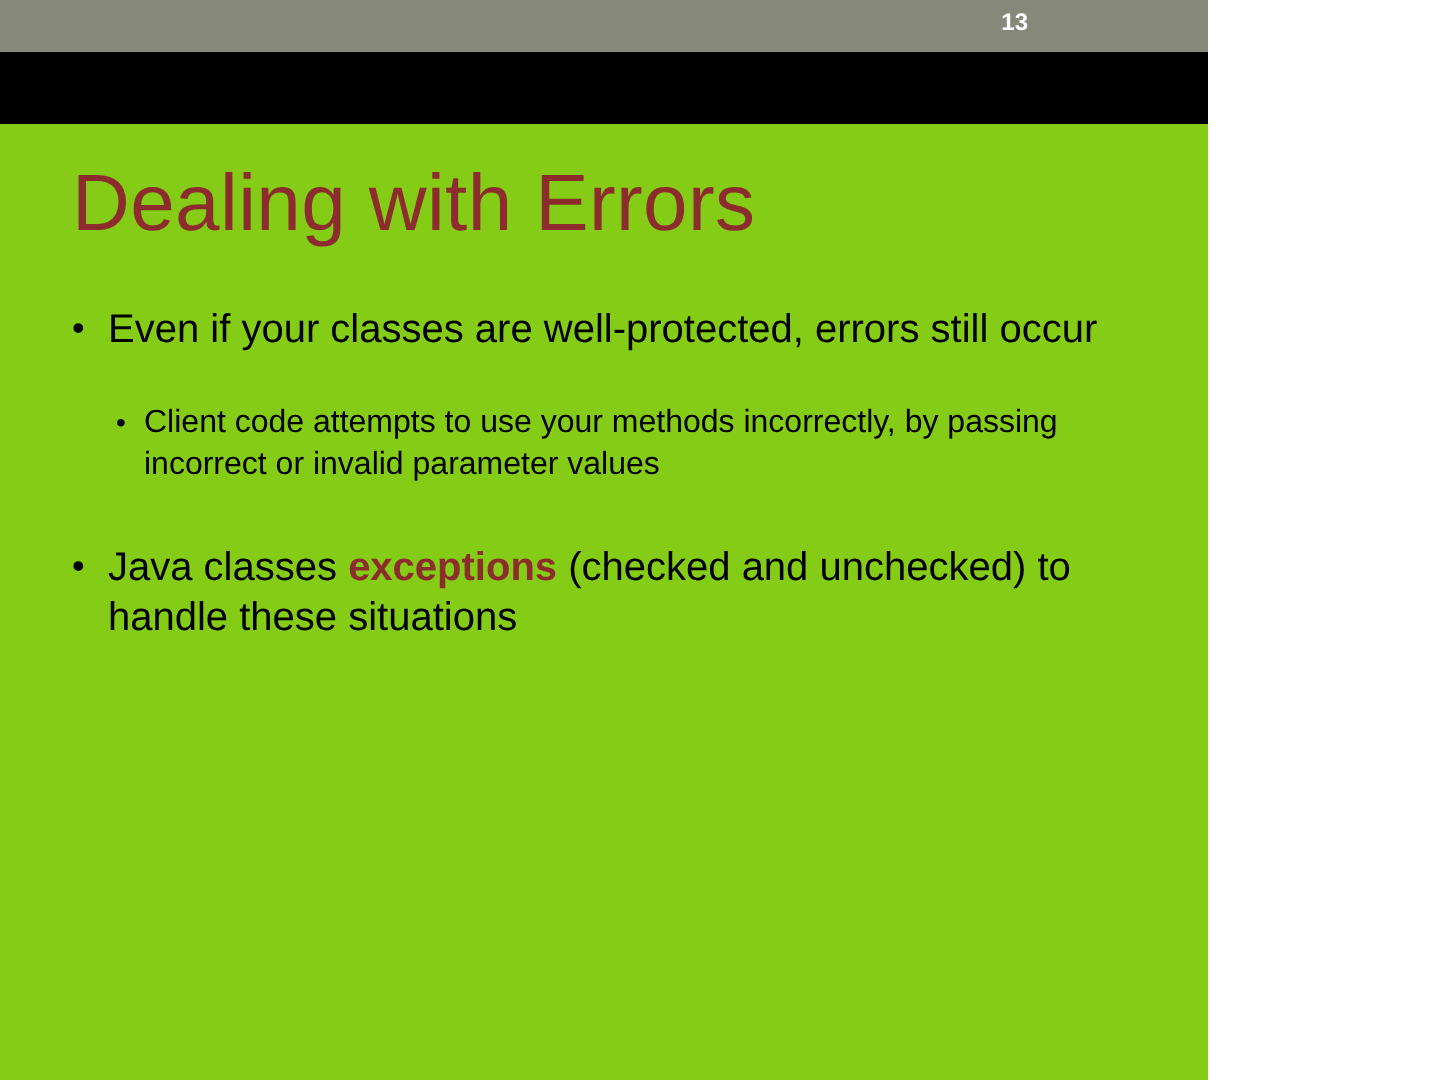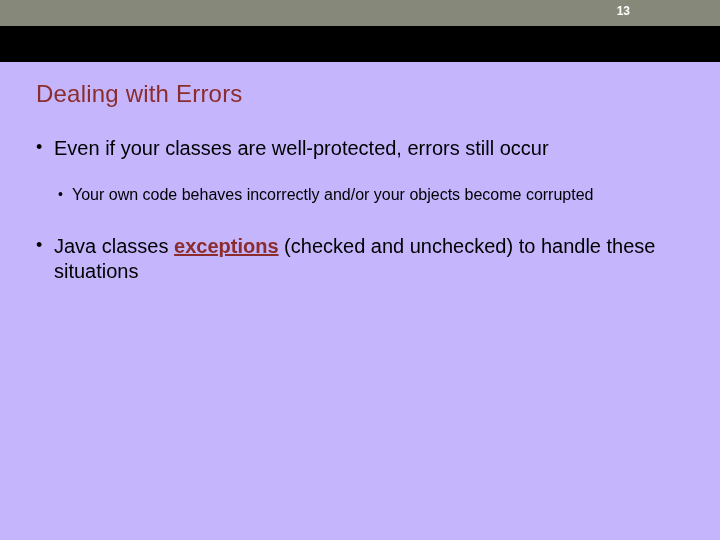--- a/index.html
+++ b/index.html
@@ -1,21 +1,21 @@
 <!DOCTYPE html>
 <html><head>
 <meta charset="utf-8">
 <style>
   * { margin: 0; padding: 0; box-sizing: border-box; }
   html, body { width: 720px; height: 540px; font-family: Arial, Helvetica, sans-serif; background: #fff; }
   .slide {
-    width: 720px;
+    width: 604px;
     height: 540px;
     position: relative;
-    background: #c4b5fd;
+    background: #84cc16;
   }
   .topbar {
     width: 100%;
     height: 26px;
     background: #86897a;
     position: relative;
   }
   .slidenum {
     position: absolute;
     right: 90px;
@@ -26,21 +26,21 @@
   }
   .blackband {
     width: 100%;
     height: 36px;
     background: #000;
   }
   .content {
     padding: 18px 36px 0 36px;
   }
   .title {
-    font-size: 24px;
+    font-size: 40px;
     color: #8c2c2c;
     font-weight: normal;
     margin-bottom: 28px;
     letter-spacing: 0.2px;
   }
   .lvl1 {
     list-style: none;
     padding-left: 0;
   }
   .lvl1 > li {
@@ -76,21 +76,20 @@
     content: "•";
     position: absolute;
     left: 0;
     top: 0;
     color: #000;
     font-size: 14px;
   }
   .accent {
     color: #8c2c2c;
     font-weight: bold;
-    text-decoration: underline;
   }
   .sublist-container {
     padding-left: 0;
     margin-bottom: 28px;
   }
 </style>
 </head>
 <body>
 
 <div class="slide">
@@ -106,21 +105,21 @@
 
     <ul class="lvl1">
       <li>
         <span>Even if your classes are well-protected, errors still occur</span>
       </li>
     </ul>
 
     <div class="sublist-container">
       <ul class="lvl2">
         <li>
-          <span>Your own code behaves incorrectly and/or your objects become corrupted</span>
+          <span>Client code attempts to use your methods incorrectly, by passing incorrect or invalid parameter values</span>
         </li>
       </ul>
     </div>
 
     <ul class="lvl1">
       <li>
         <span>Java classes </span><span class="accent">exceptions</span><span> (checked and unchecked) to handle these situations</span>
       </li>
     </ul>
 

